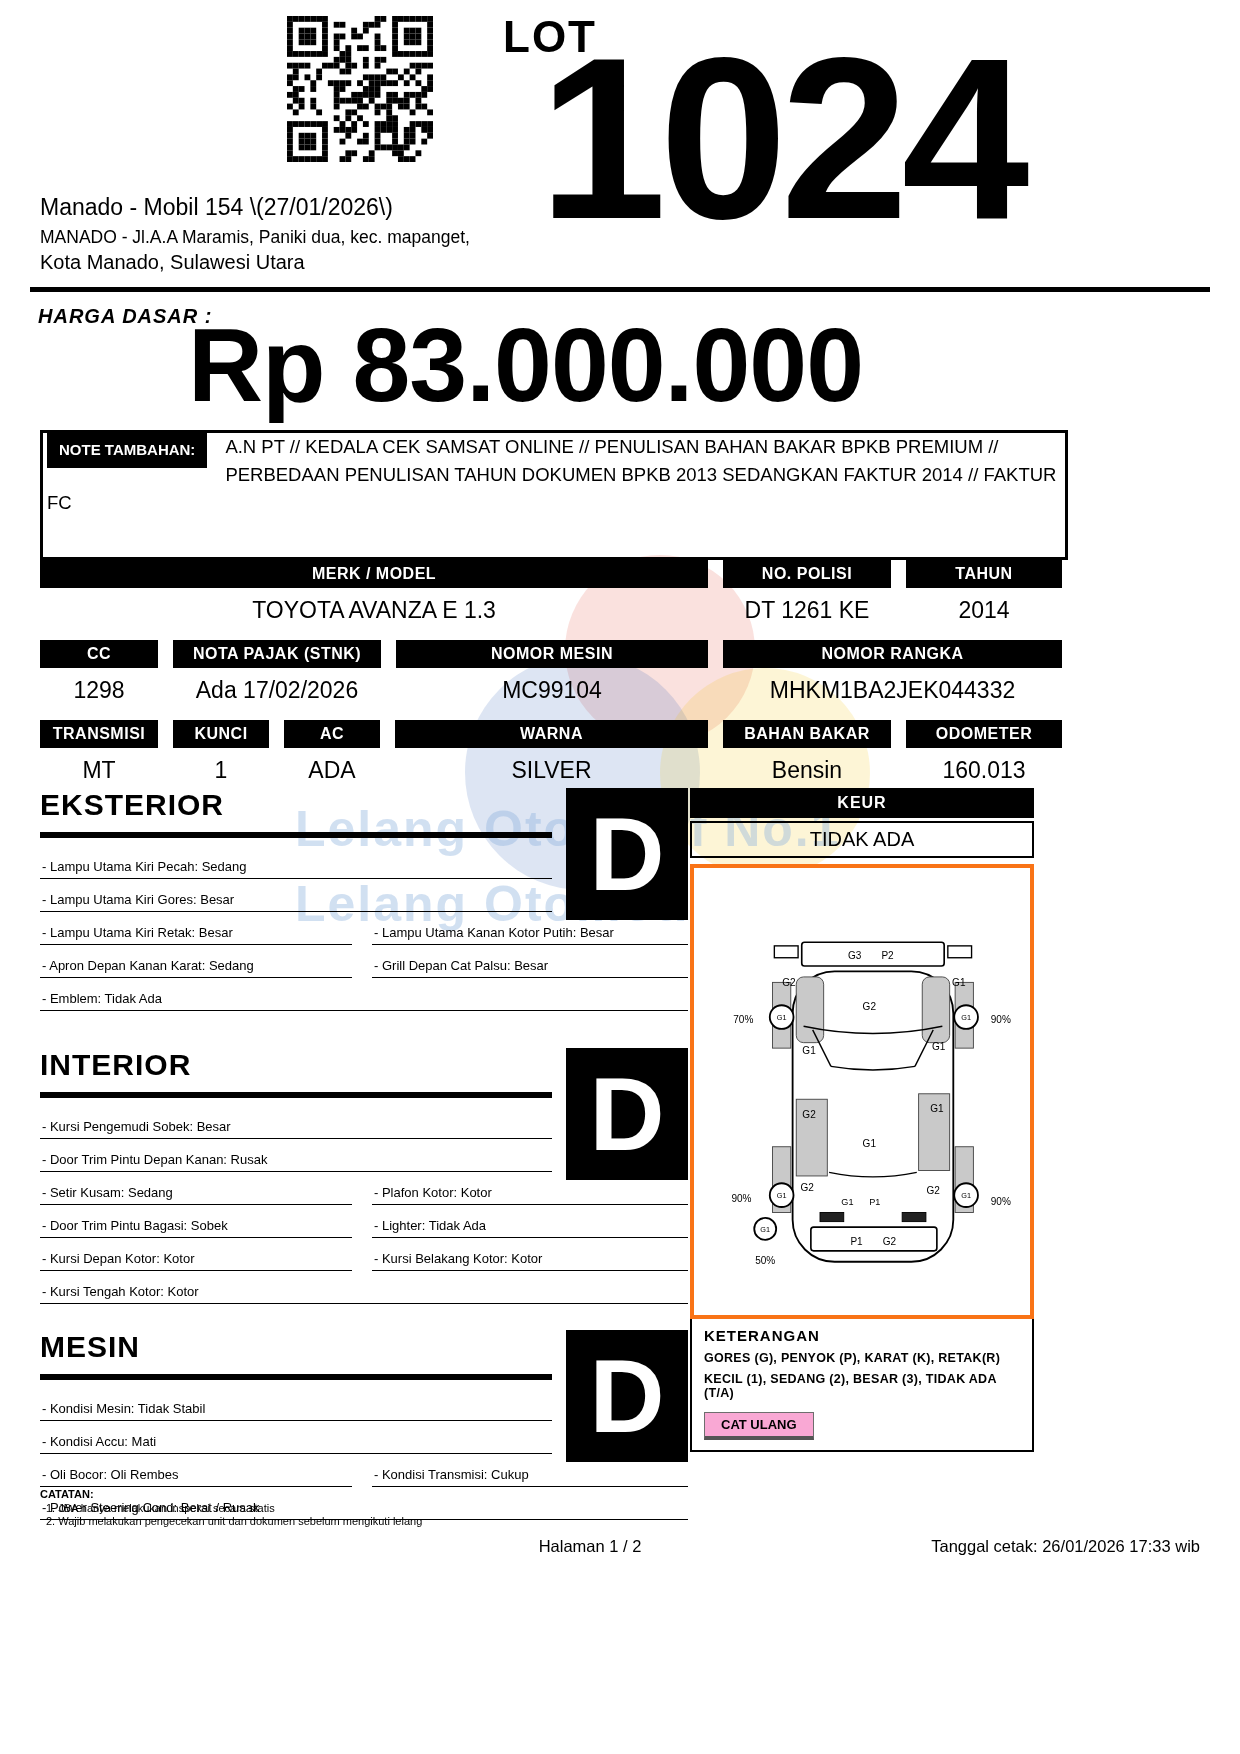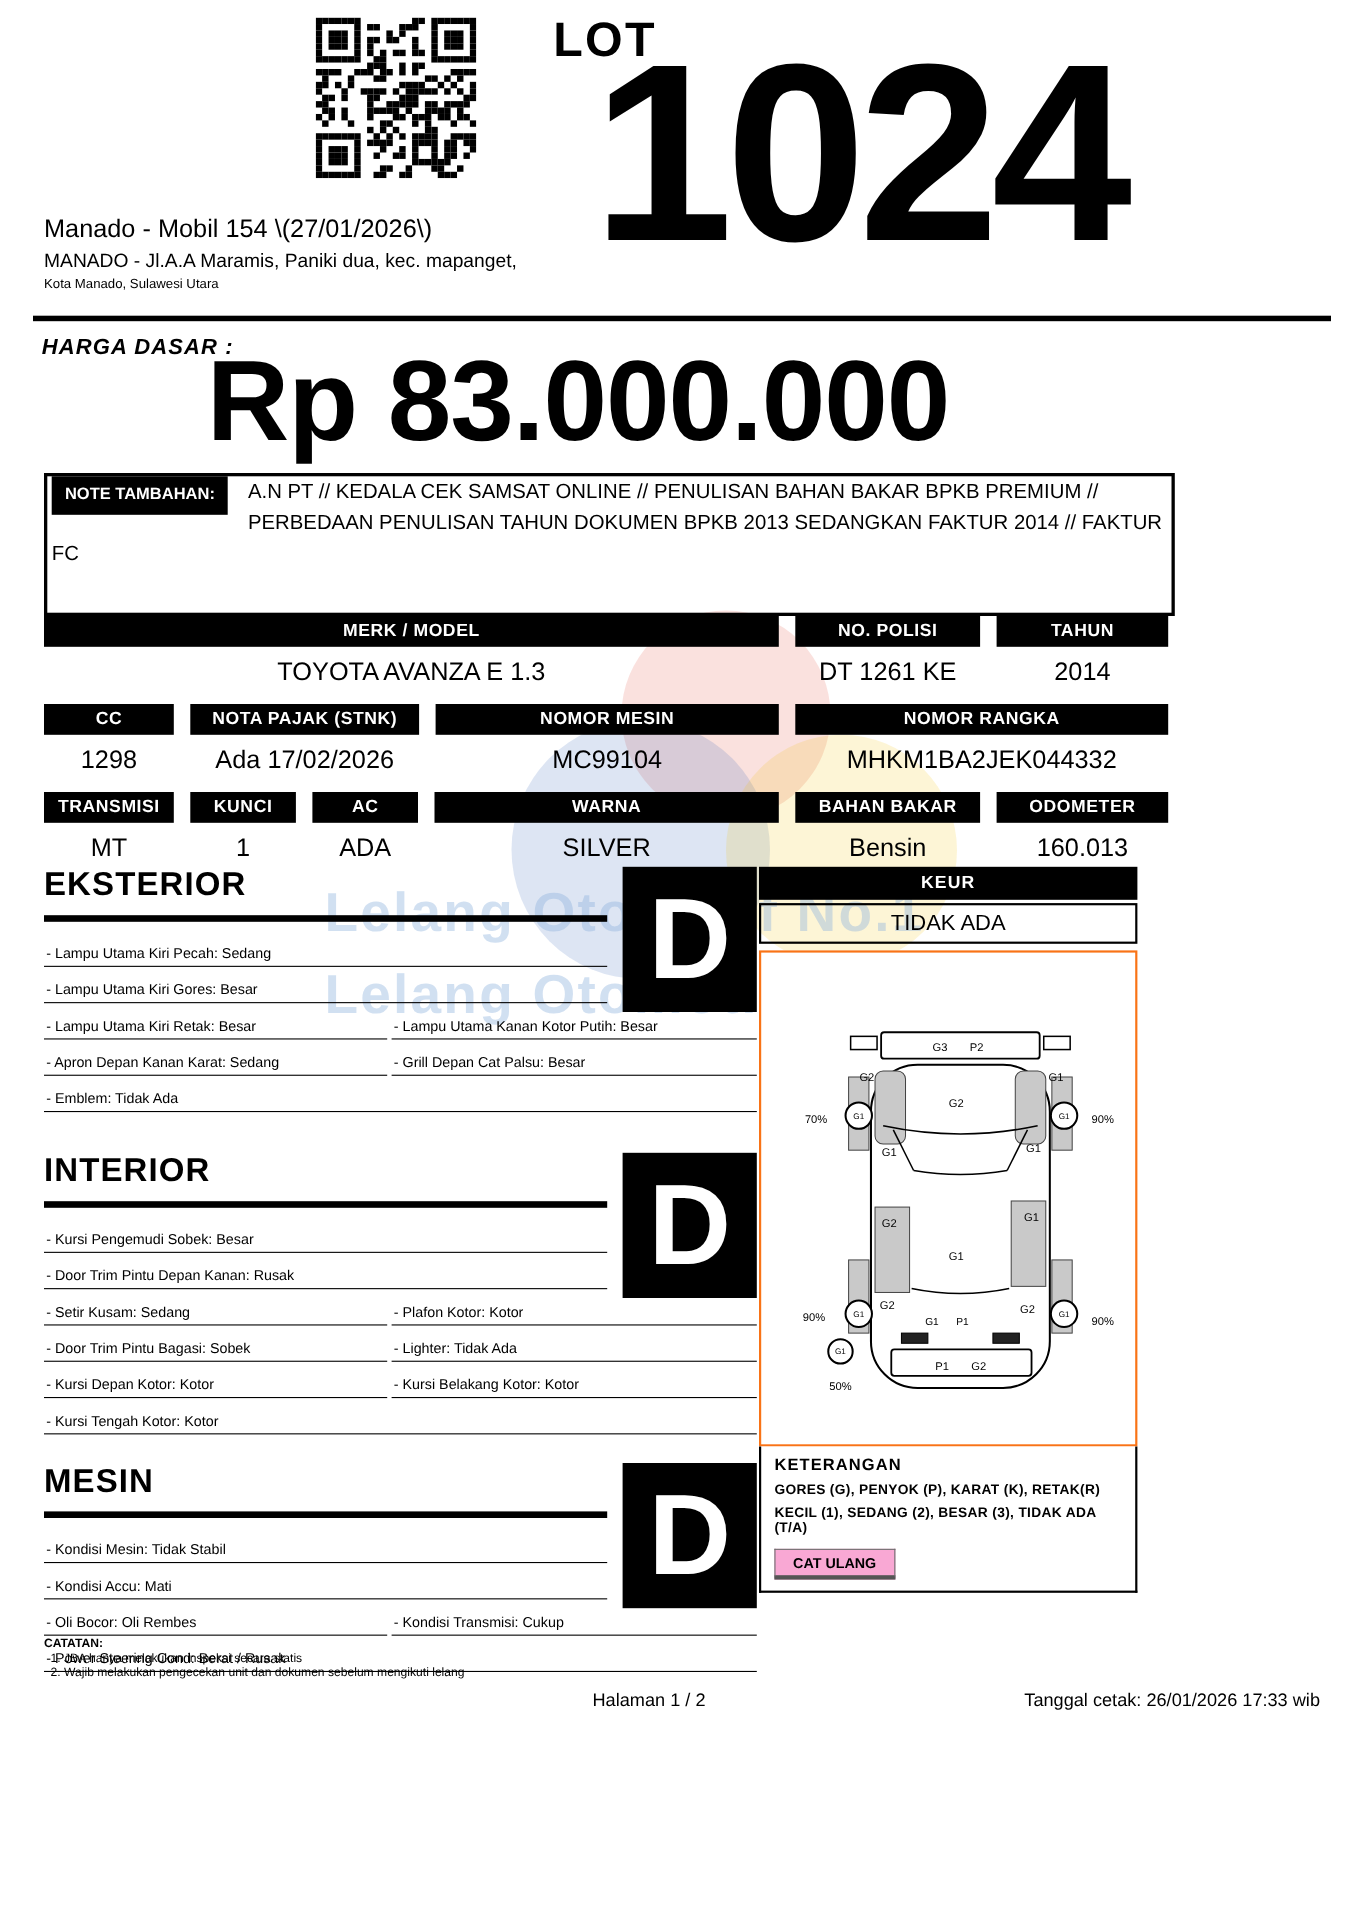--- a/index.html
+++ b/index.html
@@ -26,21 +26,21 @@
   .wm-t2{left:295px;top:875px;}
 
   
   #qr{left:287px;top:16px;width:146px;height:146px;}
   #qr svg{width:146px;height:146px;fill:#000;}
   .lot-label{left:503px;top:12px;font-size:44px;font-weight:bold;letter-spacing:2px;}
   .lot-number{left:498px;top:24px;width:565px;text-align:center;
     font-size:230px;font-weight:bold;line-height:1;letter-spacing:-7px;}
   .doc-title{left:40px;top:194px;font-size:23px;}
   .doc-addr1{left:40px;top:227px;font-size:17.5px;}
-  .doc-addr2{left:40px;top:251px;font-size:12px;}
+  .doc-addr2{left:40px;top:251px;font-size:20px;}
   .divider{left:30px;top:287px;width:1180px;height:5px;background:#000;}
 
   
   .price-label{left:38px;top:305px;font-size:20px;font-weight:bold;letter-spacing:1px;font-style:italic;}
   .price-value{left:188px;top:306px;font-size:104px;font-weight:bold;letter-spacing:-1px;}
 
   
   .note-box{left:40px;top:430px;width:1018px;height:124px;border:3px solid #000;
     font-size:18.5px;line-height:1.5;padding-left:4px;}
   .note-label{float:left;background:#000;color:#fff;font-weight:bold;font-size:15px;
@@ -59,31 +59,31 @@
 
   
   .section{position:absolute;left:40px;width:648px;}
   .sec-title{font-size:30px;font-weight:bold;letter-spacing:1px;padding-bottom:10px;}
   .sec-bar{height:6px;background:#000;margin-right:136px;}
   .grade-box{position:absolute;top:0;right:0;width:122px;height:132px;background:#000;
     color:#fff;display:flex;align-items:center;justify-content:center;
     font-size:104px;font-weight:bold;}
   .sec-rows{margin-top:8px;}
   .sec-row{display:grid;grid-template-columns:1fr;}
-  .sec-row.two{grid-template-columns:312px 1fr;column-gap:4px;}
+  .sec-row.two{grid-template-columns:312px 1fr;column-gap:20px;}
   .sec-row.narrow{margin-right:136px;}
   .sec-cell{border-bottom:1.6px solid #000;padding:13px 0 4px 2px;font-size:13px;}
 
   
   .right-panel{left:690px;top:788px;width:344px;}
   .keur-bar{height:30px;background:#000;color:#fff;font-weight:bold;font-size:16px;
     text-align:center;line-height:30px;letter-spacing:1px;}
   .keur-value{margin-top:3px;border:2px solid #000;height:33px;line-height:33px;
     text-align:center;font-size:20px;}
-  .diagram-box{margin-top:6px;border:2px solid #f97316;height:447px;background:#fff;}
+  .diagram-box{margin-top:6px;border:4px solid #f97316;height:447px;background:#fff;}
   .diagram-box svg{width:100%;height:100%;}
   .keterangan{border:2px solid #000;border-top:none;padding:8px 12px 10px 12px;background:#fff;}
   .kt-title{font-size:15px;font-weight:bold;letter-spacing:1px;}
   .kt-line{font-size:12.5px;font-weight:600;margin-top:7px;letter-spacing:.3px;}
   .kt-badge{display:inline-block;margin-top:12px;background:#f9a8d4;border:1px solid #6e6e6e;
     border-bottom:4px solid #555;padding:4px 16px;font-weight:bold;font-size:13px;}
 
   
   .ft-catatan{left:40px;top:1488px;font-size:11px;font-weight:bold;}
   .ft-n1{left:46px;top:1502px;font-size:11px;}

